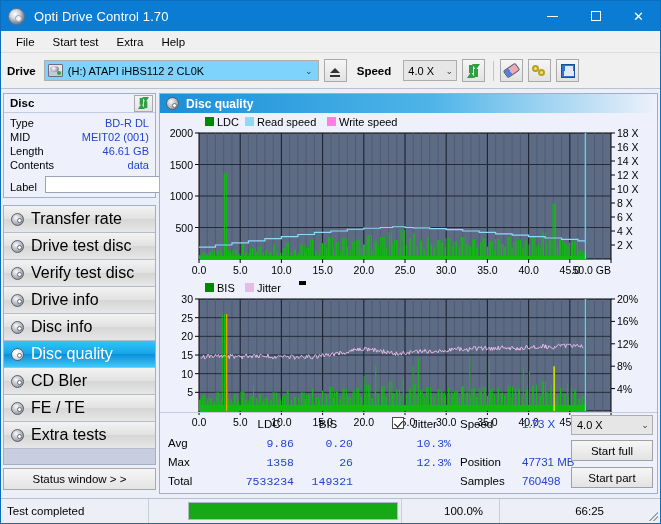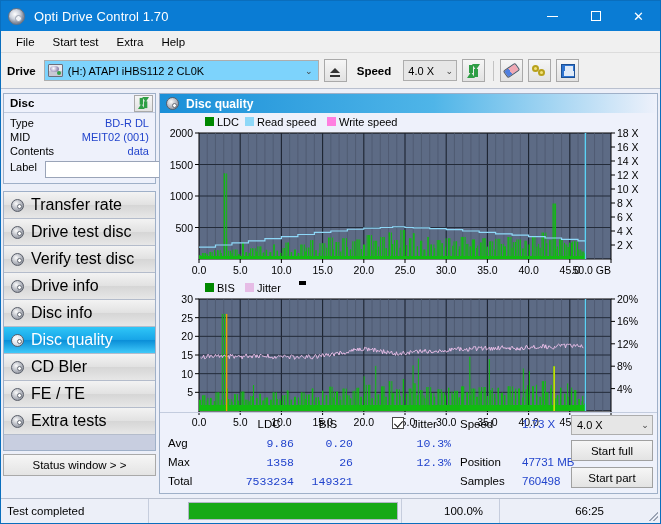--- a/index.html
+++ b/index.html
@@ -191,21 +191,21 @@
     padding: 0 2px 0 6px;
     border-bottom: 1px solid #c3ccde;
     background: #eef1fb;
   }
   .disc-head b { font-size: 11.5px; }
   .disc-head .tb-btn { margin-left: auto; width:19px; height:17px; }
   .disc-rows { padding: 3px 6px 4px 6px; }
   .drow { display:flex; justify-content: space-between; line-height: 14px; font-size: 11px; }
   .drow .k { color:#000; }
   .drow .v { color:#2244cc; }
-  .label-row { display:flex; align-items:flex-start; margin-top: 3px; gap: 8px; }
+  .label-row { display:flex; align-items:flex-end; margin-top: 3px; gap: 8px; }
   .label-row .k { width: 33px; font-size: 11px; }
   .label-input {
     flex: 1 1 auto; height: 17px; background:#fff; border:1px solid #9aa4b8;
   }
   .disc-btn {
     width: 19px; height: 18px; flex: 0 0 auto;
     background: linear-gradient(180deg,#f6f6f6,#e2e2e2);
     border:1px solid #a9a9a9; display:flex; align-items:center; justify-content:center;
   }
   .cd-mini {
@@ -410,20 +410,24 @@
           </div>
         </div>
         <div class="disc-rows">
           <div class="drow">
             <span class="k">Type</span>
             <span class="v">BD-R DL</span>
           </div>
           <div class="drow">
             <span class="k">MID</span>
             <span class="v">MEIT02 (001)</span>
+          </div>
+          <div class="drow">
+            <span class="k">Length</span>
+            <span class="v">46.61 GB</span>
           </div>
           <div class="drow">
             <span class="k">Contents</span>
             <span class="v">data</span>
           </div>
           <div class="label-row">
             <span class="k">Label</span>
             <input class="label-input" type="text" value="" style="">
             <div class="disc-btn">
               <span class="cd-mini"></span>

